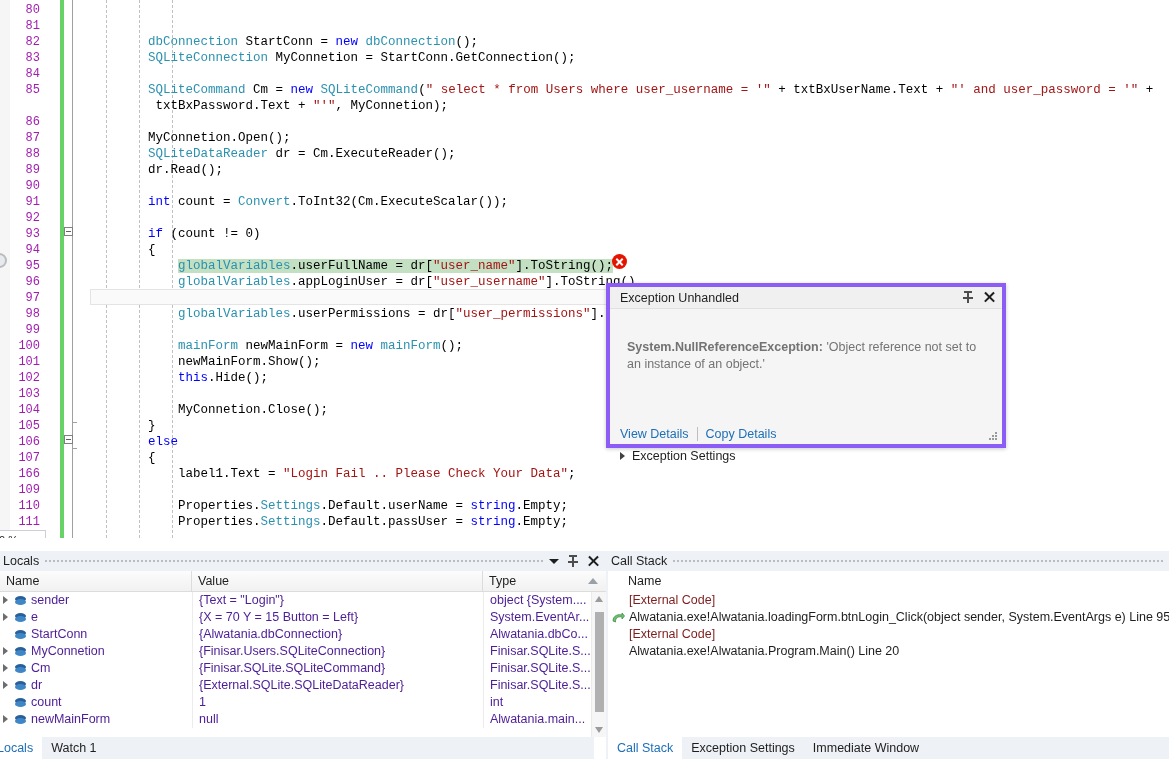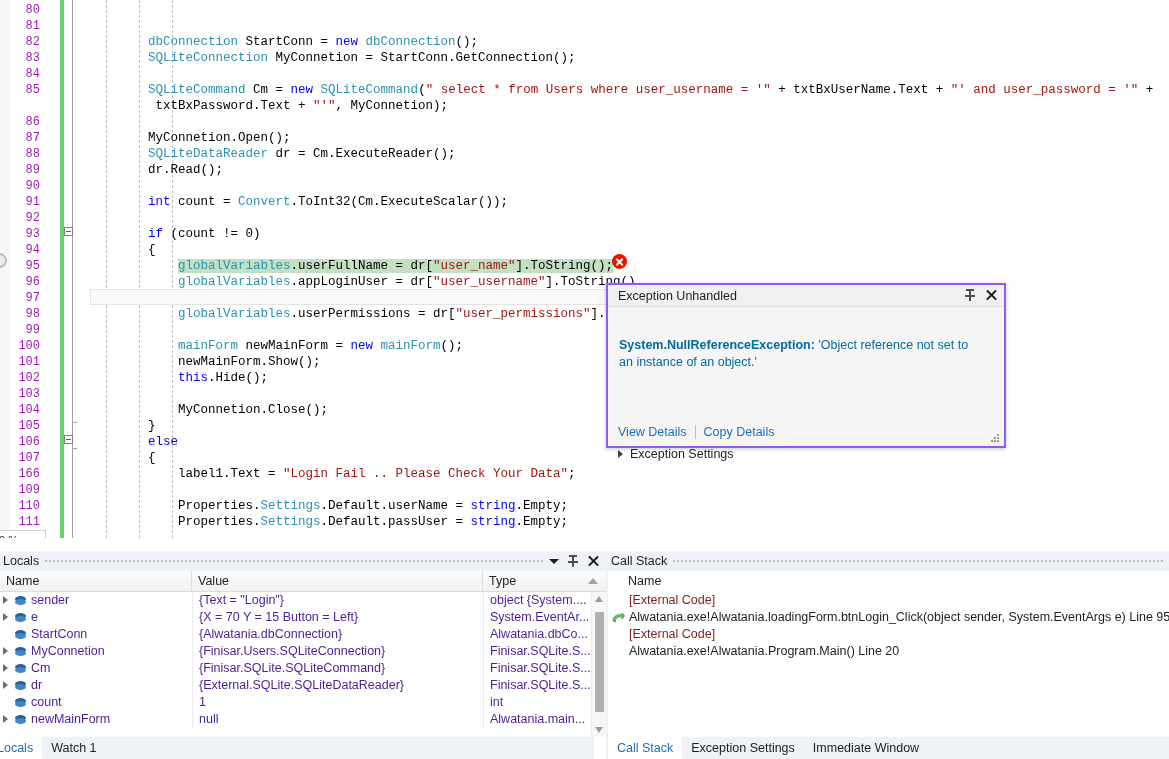--- a/index.html
+++ b/index.html
@@ -101,21 +101,21 @@
     width: 52px; height: 20px;
     background: #ffffff; border: 1px solid #cccedb;
     font-size: 11px; color: #1e1e1e;
     display: flex; align-items: center; padding-left: 4px;
   }
 
   
   #exc-popup {
     position: absolute; left: 606px; top: 283px;
     width: 400px; height: 165px;
-    background: #f5f5f5; border: 2px solid #8b5cf6;
+    background: #f5f5f5; border: 4px solid #8b5cf6;
     box-shadow: 0 1px 4px rgba(0,0,0,0.22);
   }
   #exc-header {
     position: relative; height: 22px; background: #f0f0f0;
     border-bottom: 1px solid #e0e0e0;
     display: flex; align-items: center;
   }
   #exc-title {
     font-size: 12.5px; color: #1e1e1e; padding-left: 10px;
   }
@@ -141,22 +141,22 @@
     content: ""; position: absolute; left: 0px; top: 7px;
     width: 13px; height: 2.2px; background: #1e1e1e;
   }
   .x-icon::before { transform: rotate(45deg); }
   .x-icon::after  { transform: rotate(-45deg); }
   #exc-body {
     position: absolute; left: 1px; top: 22px; right: 1px; bottom: 1px;
     background: #f5f5f5;
   }
   #exc-msg {
-    position: absolute; left: 10px; top: 30px; right: 22px;
-    font-size: 12.5px; color: #0369a1; line-height: 17px;
+    position: absolute; left: 16px; top: 30px; right: 22px;
+    font-size: 12.5px; color: #737373; line-height: 17px;
   }
   #exc-msg b { font-weight: bold; }
   .exc-links {
     position: absolute; left: 9px; top: 118px;
     display: flex; align-items: center; font-size: 12.5px;
   }
   .exc-links a { color: #1d6fb8; text-decoration: none; cursor: pointer; }
   .exc-sep {
     display: inline-block; width: 1px; height: 14px;
     background: #bfbfbf; margin: 0 8px;

